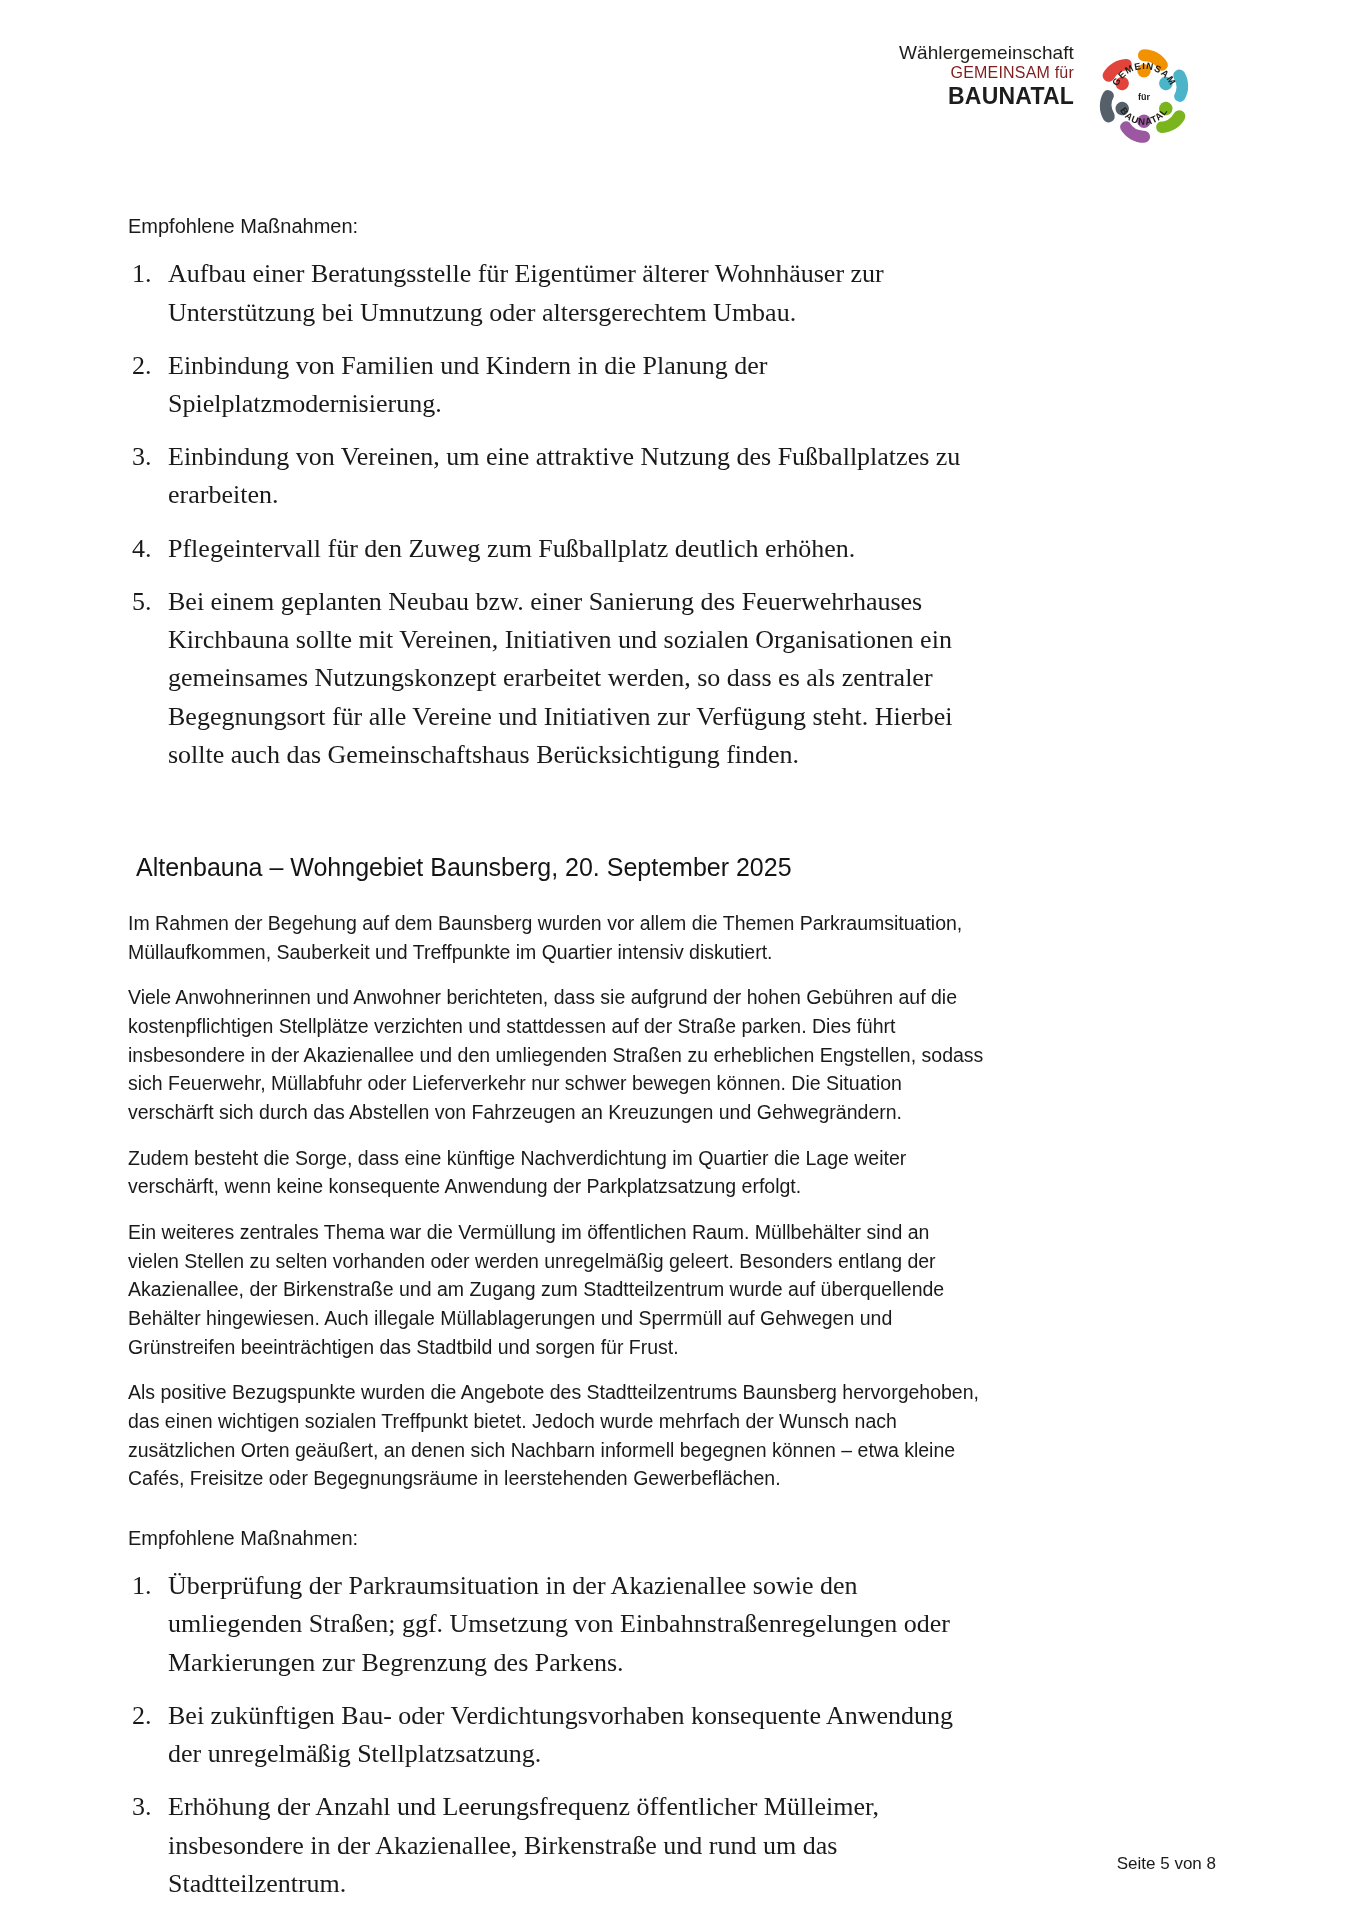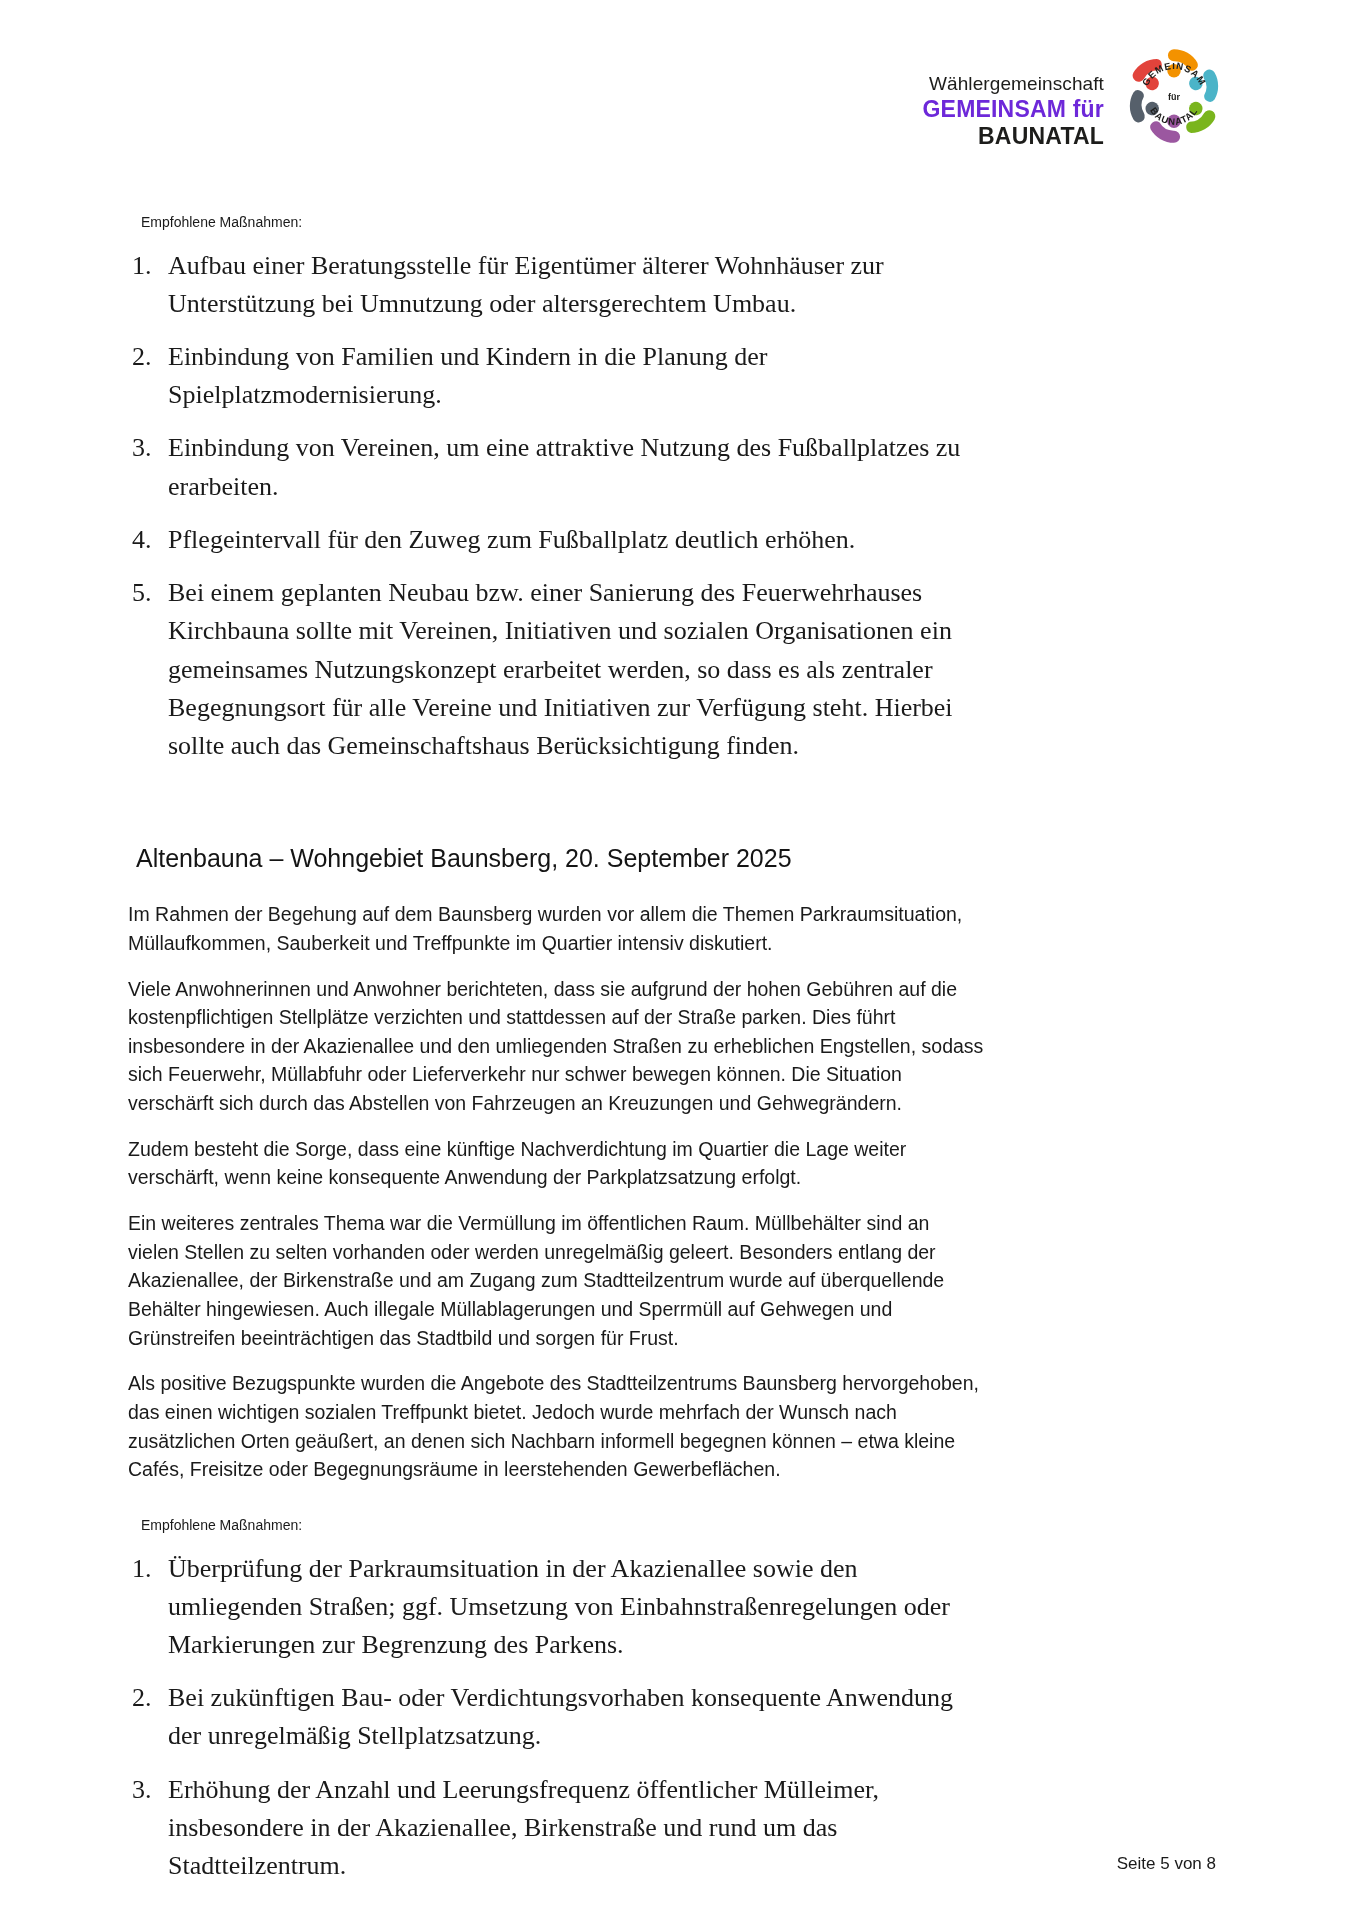--- a/index.html
+++ b/index.html
@@ -14,40 +14,40 @@
     background: #ffffff;
     font-family: "Liberation Sans", sans-serif;
     color: #1a1a1a;
     overflow: hidden;
   }
 
   
   .letterhead {
     position: absolute;
     top: 42px;
-    right: 138px;
+    right: 168px;
     display: flex;
-    align-items: flex-end;
+    align-items: flex-start;
     gap: 16px;
   }
   .brand-text {
     text-align: right;
     line-height: 1.18;
   }
   .brand-line-1 {
     font-size: 19px;
     font-weight: 400;
     color: #1d1d1b;
     letter-spacing: 0.1px;
     white-space: nowrap;
   }
   .brand-line-2 {
-    font-size: 23px;
-    font-weight: 700;
-    color: #6d28d9;
+    font-size: 16px;
+    font-weight: 400;
+    color: #7f1d1d;
     letter-spacing: 0.2px;
     white-space: nowrap;
   }
   .brand-line-3 {
     font-size: 23px;
     font-weight: 700;
     color: #1d1d1b;
     letter-spacing: 0.2px;
     white-space: nowrap;
   }
@@ -65,23 +65,23 @@
     width: 856px;
   }
   .para {
     font-size: 19.5px;
     line-height: 1.47;
     margin: 0 0 17px 0;
     text-align: left;
     color: #1a1a1a;
   }
   .lead-label {
-    font-size: 14px;
-    line-height: 1.47;
-    margin: 0 0 14px 13px;
+    font-size: 20px;
+    line-height: 1.47;
+    margin: 0 0 14px 0;
     color: #1a1a1a;
   }
   .section-title {
     font-size: 25px;
     font-weight: 400;
     line-height: 1.4;
     margin: 0 0 24px 8px;
     color: #141414;
   }
   .sub-title {

